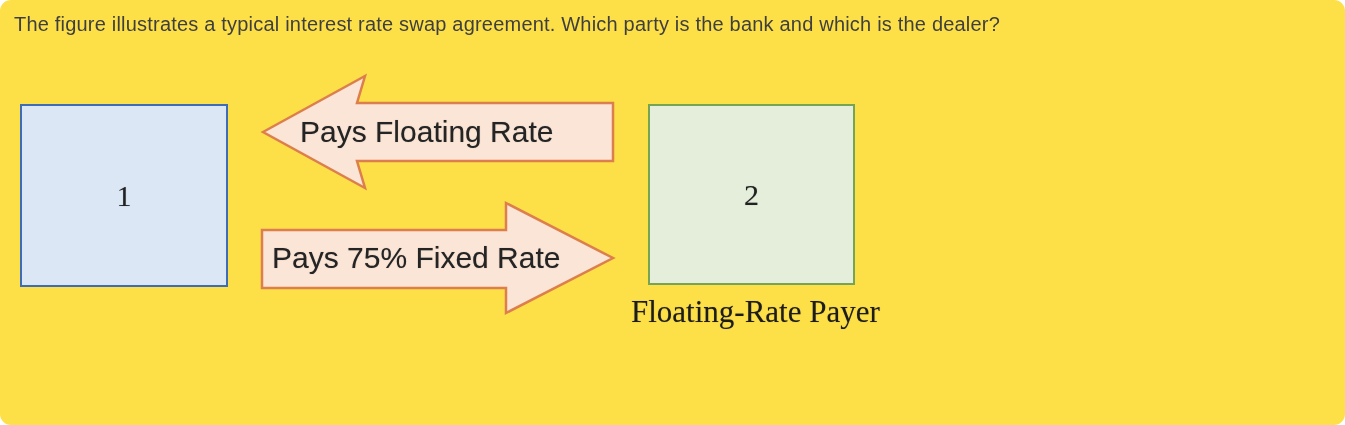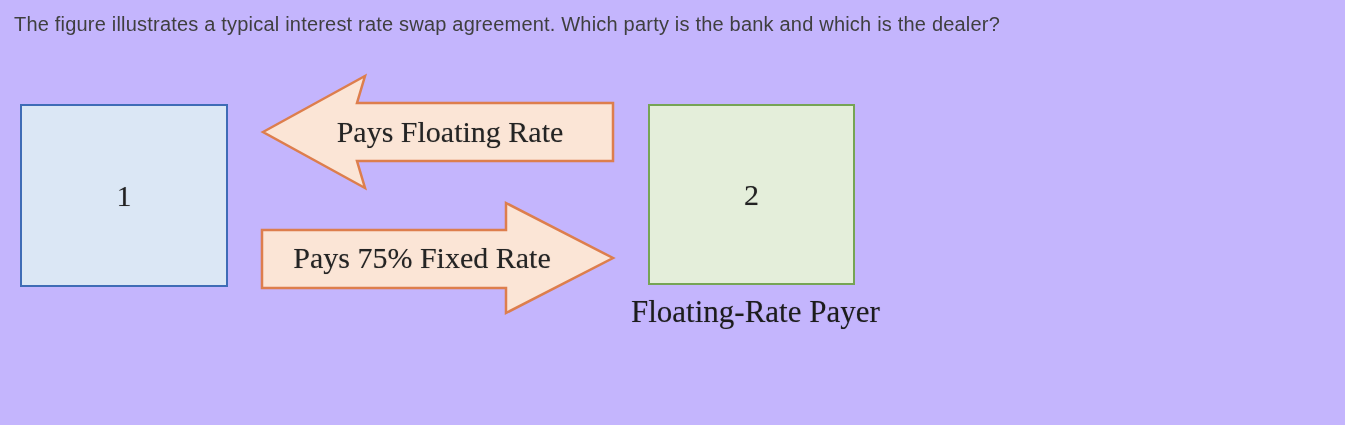--- a/index.html
+++ b/index.html
@@ -1,22 +1,23 @@
 <!DOCTYPE html>
 <html><head>
 <meta charset="utf-8">
 <style>
   html, body { margin: 0; padding: 0; background: #ffffff; }
   .stage {
     position: relative;
     width: 1345px;
     height: 425px;
-    background: #c4b5fd;
+    background: #fde047;
     overflow: hidden;
     font-family: "Liberation Sans", sans-serif;
+    border-radius: 11px;
   }
   .question {
     position: absolute;
     left: 14px;
     top: 10px;
     width: 1310px;
     font-size: 20px;
     line-height: 28px;
     letter-spacing: 0.2px;
     color: #3f3f3f;
@@ -46,22 +47,21 @@
     line-height: 36px;
     color: #1c1c1c;
     text-shadow: 0 0 1px rgba(28,28,28,0.35);
     white-space: nowrap;
   }
   .label1 { left: 0px;   top: 294px; width: 248px; }
   .label2 { left: 631px; top: 294px; width: 241px; }
   .arrows-svg { position: absolute; left: 258px; top: 72px; }
   .arrow-label {
     position: absolute;
-    text-align: center;
-    font-family: Liberation Serif, serif;
+    font-family: Liberation Sans, sans-serif;
     font-size: 30px;
     line-height: 34px;
     color: #242424;
     text-shadow: 0 0 1px rgba(36,36,36,0.35);
     white-space: nowrap;
   }
   .arrow-label-top    { left: 300px; top: 115px; width: 300px; }
   .arrow-label-bottom { left: 272px; top: 241px; width: 300px; }
 </style>
 </head>

